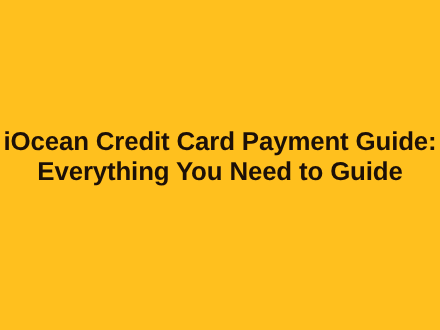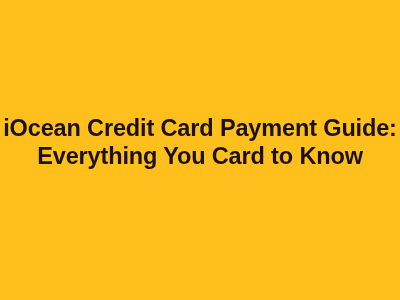--- a/index.html
+++ b/index.html
@@ -69,16 +69,16 @@
     margin-top: -16px;
   }
 </style>
 </head>
 <body>
 
 <div id="banner" style="background: rgb(255, 192, 30);">
   <div id="headline-block">
     <div id="headline-inner">
       <span class="headline-line line-1" style="color: rgb(28, 16, 8); font-size: 23.52px;">iOcean Credit Card Payment Guide:</span>
-      <span class="headline-line line-2" style="color: rgb(28, 16, 8); font-size: 23.52px;">Everything You Card to Know</span>
+      <span class="headline-line line-2" style="color: rgb(28, 16, 8); font-size: 23.52px;">Everything You Need to Guide</span>
     </div>
   </div>
 </div>
 
 </body></html>

